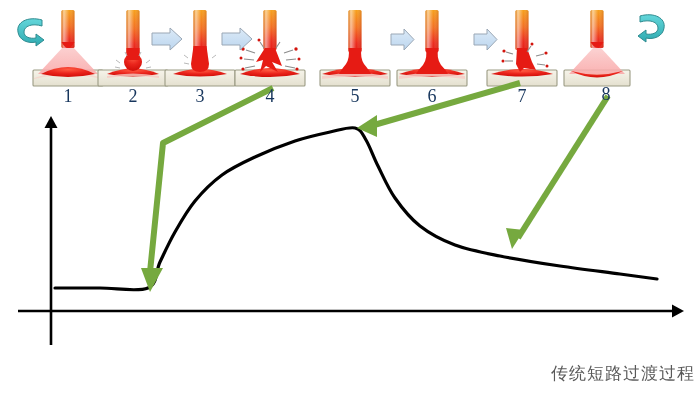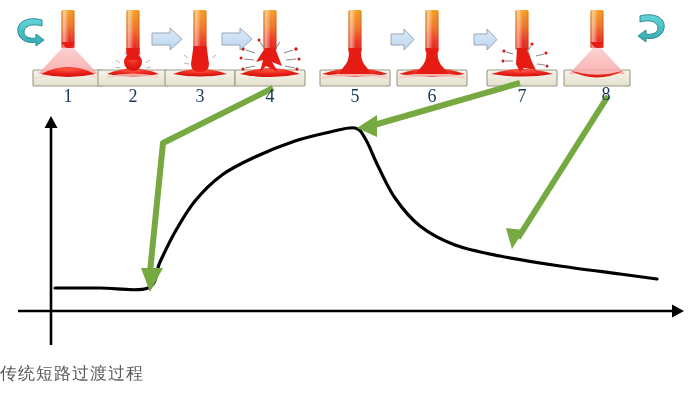--- a/index.html
+++ b/index.html
@@ -32,21 +32,21 @@
     text-align: center;
     width: 24px;
     line-height: 20px;
     user-select: none;
   }
   #caption {
     position: absolute;
     left: 0;
     top: 362px;
     width: 695px;
-    text-align: left;
+    text-align: right;
     font-family: "DejaVu Sans", sans-serif;
     font-size: 17px;
     color: #595959;
     letter-spacing: 1px;
   }
 </style>
 </head>
 <body>
 
 <div id="page">

